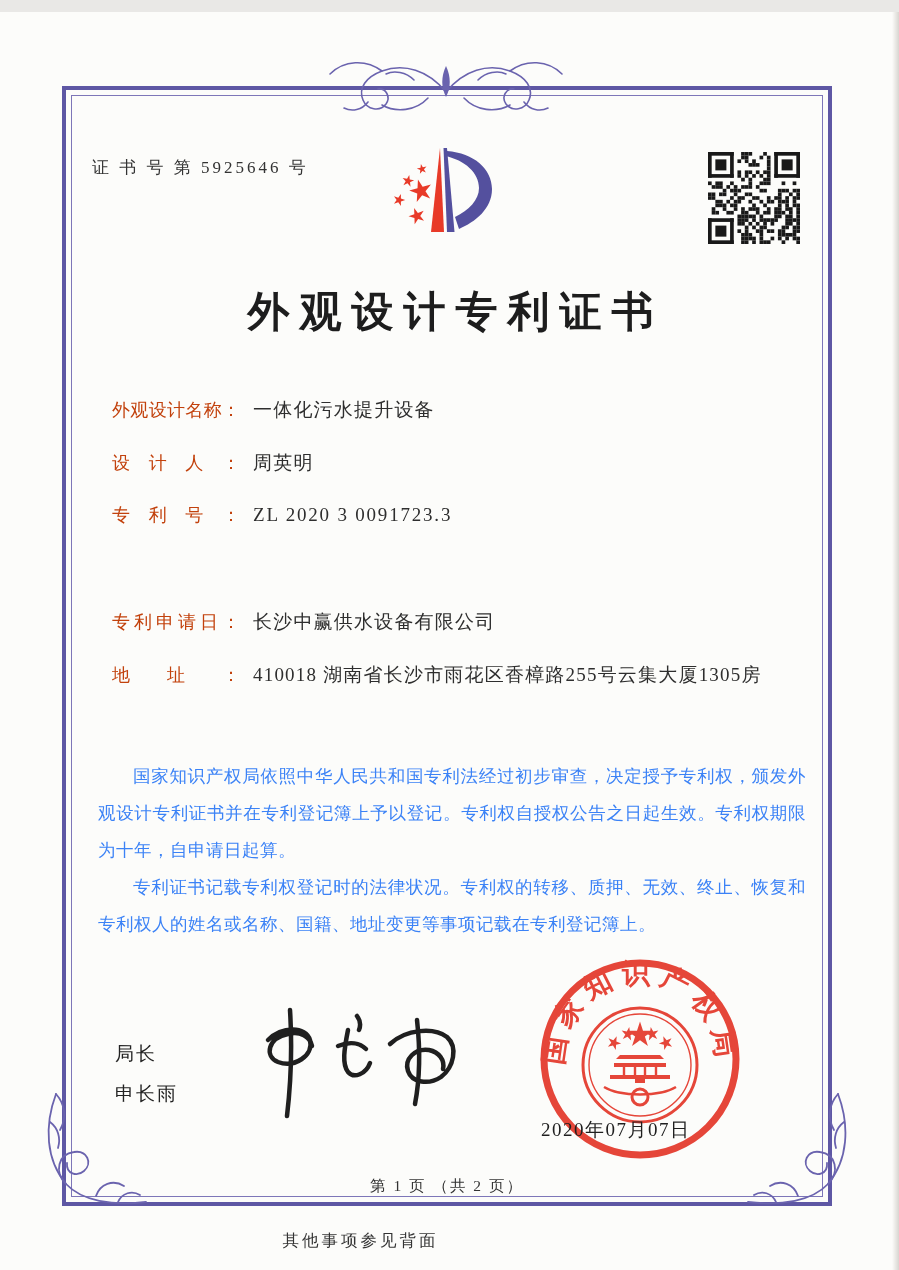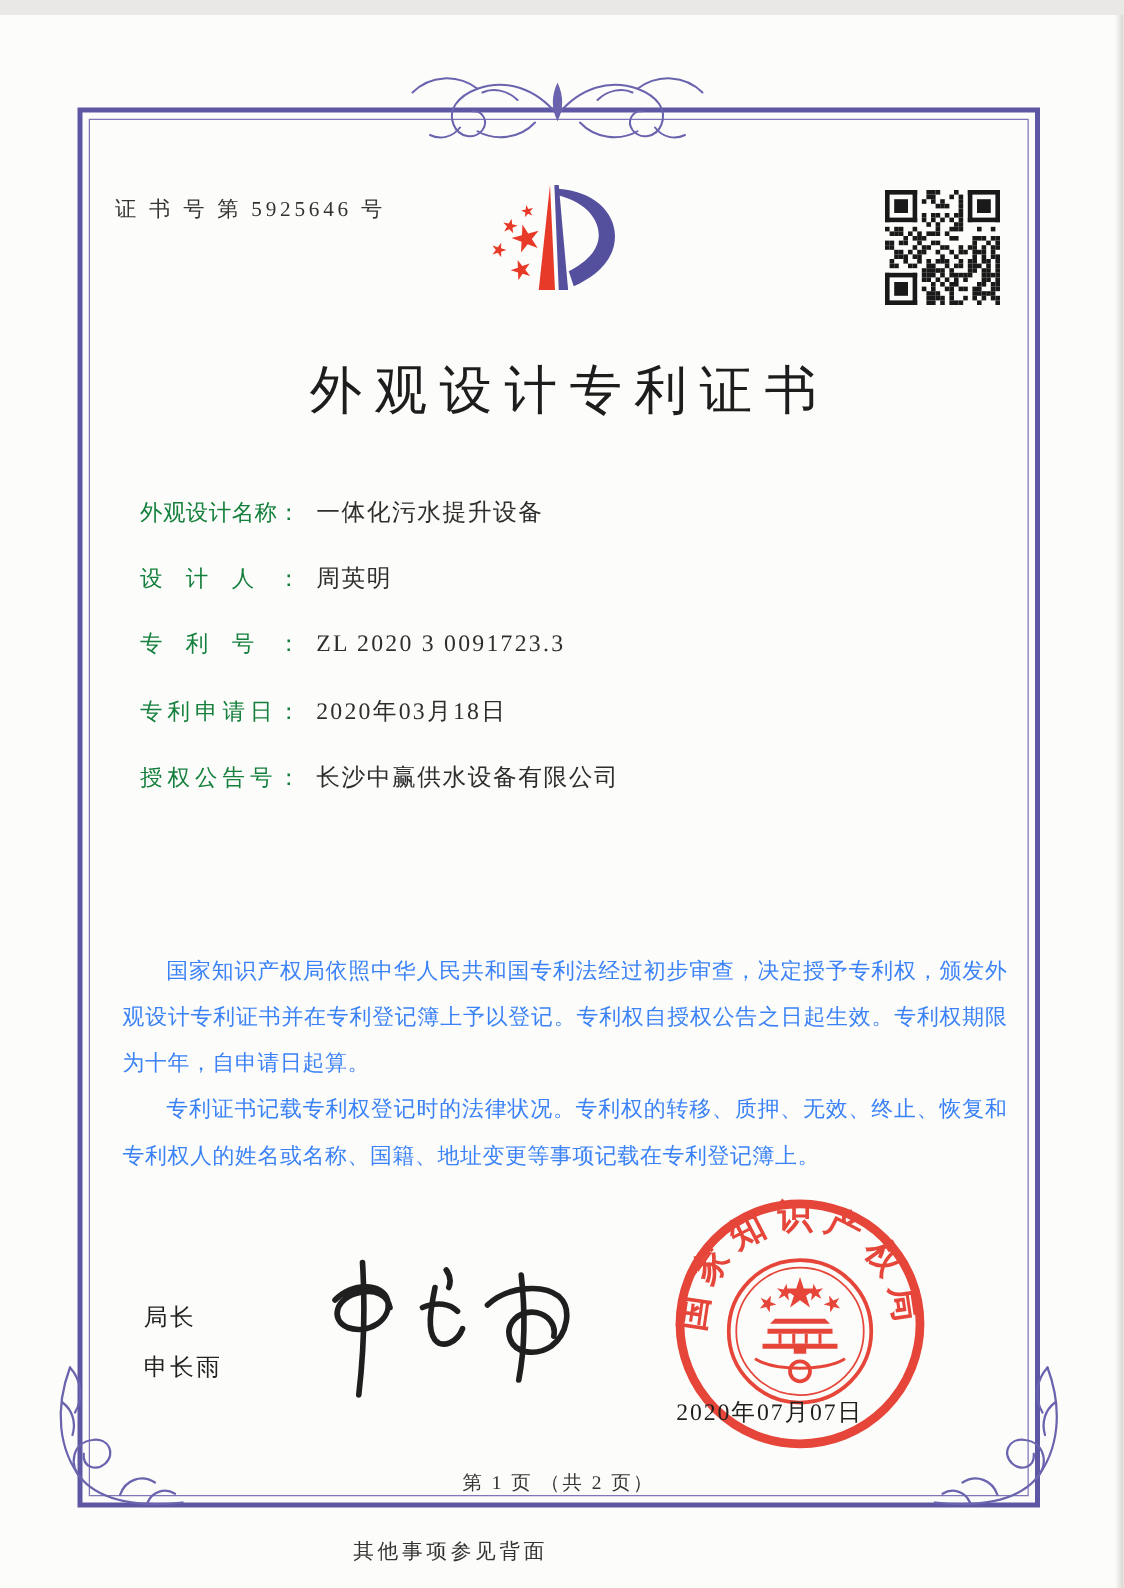--- a/index.html
+++ b/index.html
@@ -17,25 +17,25 @@
   .frame-outer{position:absolute;left:62px;top:74px;width:770px;height:1120px;
     border:4px solid #5e57a4;}
   .frame-inner{position:absolute;left:71px;top:83px;width:752px;height:1102px;
     border:1px solid #7d76b8;}
   svg.ornament{position:absolute;pointer-events:none;}
   
   .cert-no{position:absolute;left:92px;top:144px;font-size:17px;letter-spacing:3px;color:#333;}
   .logo{position:absolute;left:372px;top:130px;width:150px;height:114px;}
   .qr{position:absolute;left:708px;top:140px;width:92px;height:92px;}
   .title{position:absolute;left:0;top:272px;width:899px;text-align:center;
-    font-size:42px;font-weight:400;letter-spacing:10px;color:#1d1d1d;padding-left:12px;}
+    font-size:42px;font-weight:700;letter-spacing:10px;color:#1d1d1d;padding-left:12px;}
   
   .row{position:absolute;left:112px;white-space:nowrap;font-size:19px;color:#2e2e2e;}
   .flabel{display:inline-block;width:128px;font-size:18px;text-align:justify;
-    text-align-last:justify;vertical-align:baseline;color:#15803d;}
+    text-align-last:justify;vertical-align:baseline;color:#c2410c;}
   .fvalue{margin-left:13px;letter-spacing:1.2px;text-align:right;}
   .fvalue.num{letter-spacing:1.8px;}
   .grant-gap{display:inline-block;width:218px;margin-left:13px;letter-spacing:1.2px;}
   
   .body-text{position:absolute;left:98px;top:746px;width:708px;
     font-size:17.5px;line-height:2.12;text-align:justify;color:#3b82f6;letter-spacing:0.5px;}
   .body-text p{text-indent:2em;}
   
   .signer-title{position:absolute;left:115px;top:1029px;font-size:19px;letter-spacing:2px;color:#222;}
   .signer-name{position:absolute;left:115px;top:1069px;font-size:19px;letter-spacing:2px;color:#222;}
@@ -355,25 +355,25 @@
 
   <div class="row" style="top:385px">
     <span class="flabel">外观设计名称：</span><span class="fvalue">一体化污水提升设备</span>
   </div>
   <div class="row" style="top:438px">
     <span class="flabel">设计人：</span><span class="fvalue">周英明</span>
   </div>
   <div class="row" style="top:491px">
     <span class="flabel">专利号：</span><span class="fvalue num">ZL 2020 3 0091723.3</span>
   </div>
-  <div class="row" style="top:544px">
-    <span class="flabel">专利申请日：</span><span class="fvalue num">2020年03月18日</span>
-  </div>
   <div class="row" style="top:597px">
-    <span class="flabel">授权公告号：</span><span class="fvalue">长沙中赢供水设备有限公司</span>
+    <span class="flabel">专利申请日：</span><span class="fvalue">长沙中赢供水设备有限公司</span>
+  </div>
+  <div class="row" style="top:650px">
+    <span class="flabel">地址：</span><span class="fvalue">410018 湖南省长沙市雨花区香樟路255号云集大厦1305房</span>
   </div>
 
   <div class="body-text">
     <p>国家知识产权局依照中华人民共和国专利法经过初步审查，决定授予专利权，颁发外观设计专利证书并在专利登记簿上予以登记。专利权自授权公告之日起生效。专利权期限为十年，自申请日起算。</p>
     <p>专利证书记载专利权登记时的法律状况。专利权的转移、质押、无效、终止、恢复和专利权人的姓名或名称、国籍、地址变更等事项记载在专利登记簿上。</p>
   </div>
 
   <div class="signer-title">局长</div>
   <div class="signer-name">申长雨</div>
 

